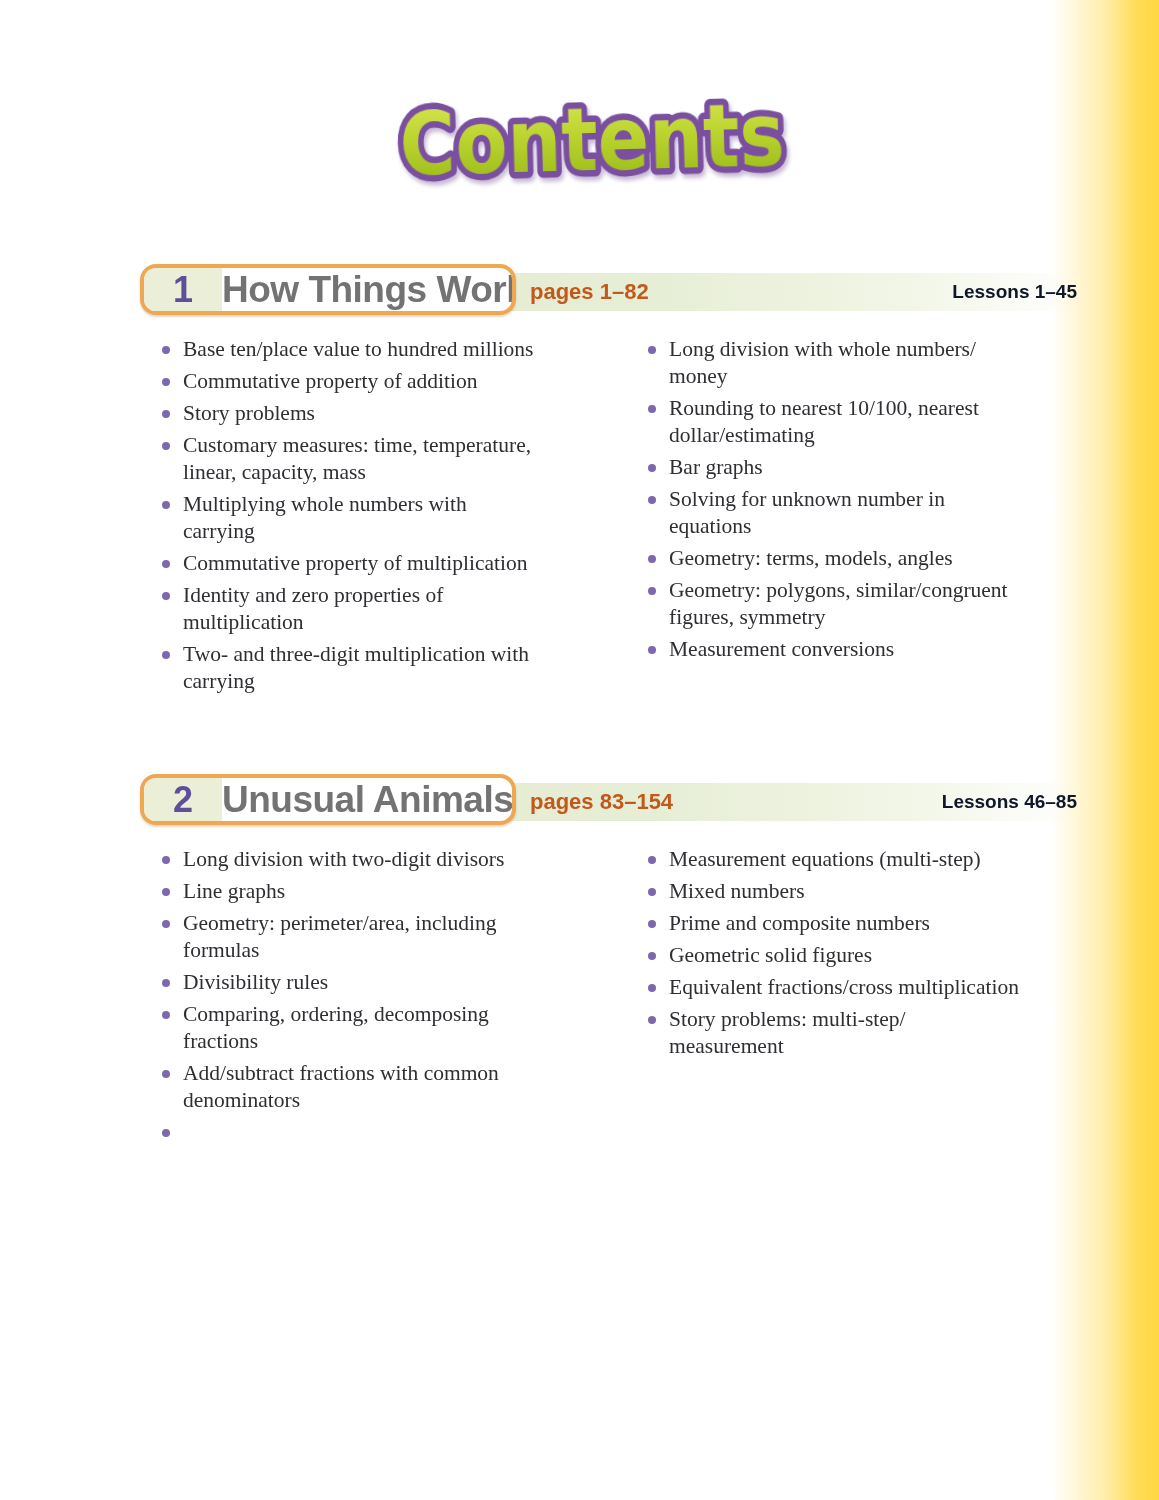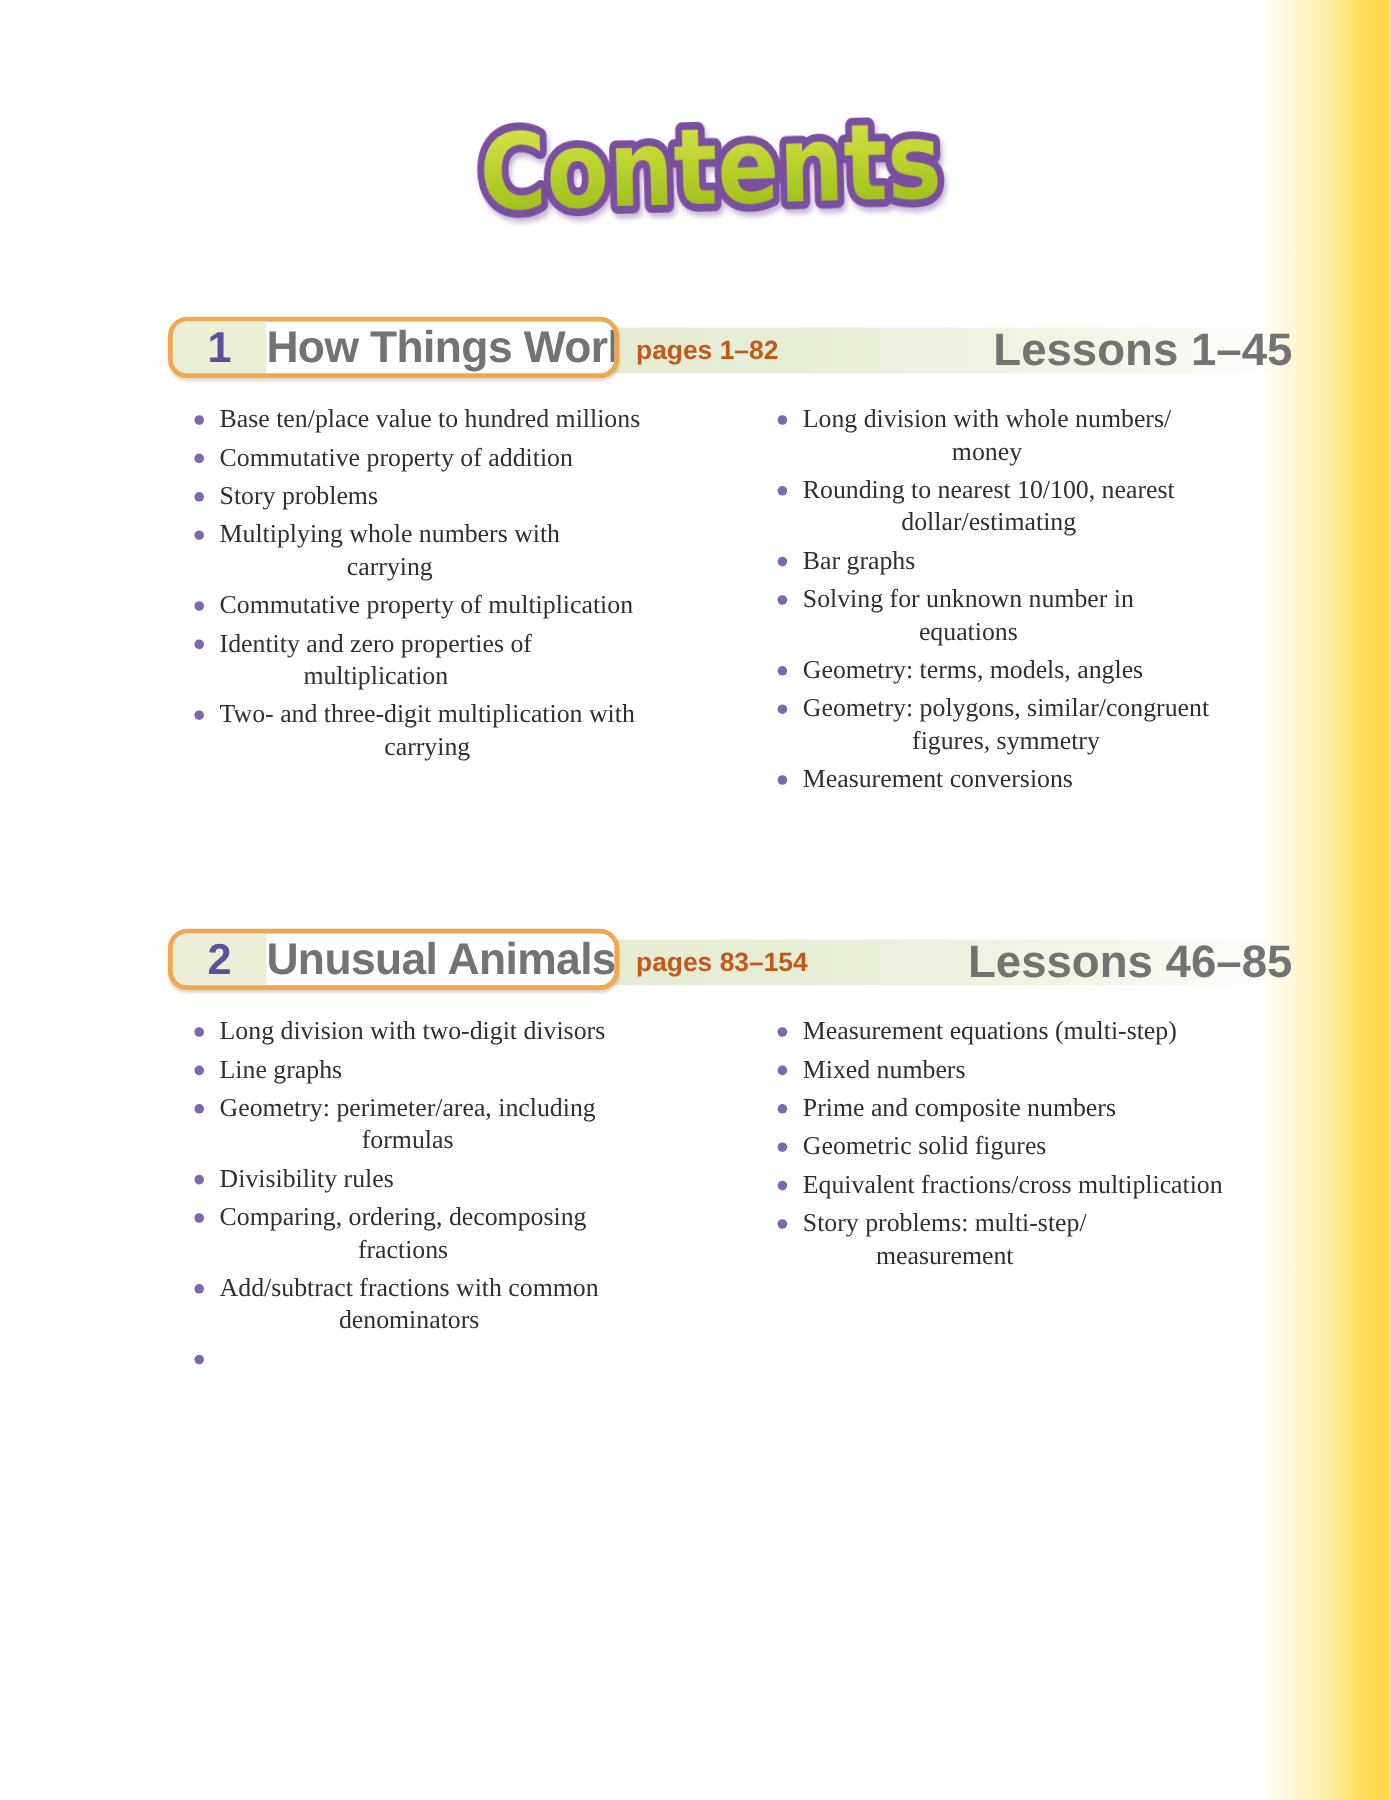--- a/index.html
+++ b/index.html
@@ -48,27 +48,27 @@
     flex: 1; display: flex; align-items: center; justify-content: center;
     font-size: 37px; font-weight: bold; color: #737373; letter-spacing: -0.5px;
     white-space: nowrap;
   }
   .pages {
     position: absolute; left: 530px; top: 9px; height: 38px; line-height: 38px;
     font-size: 22px; font-weight: bold; color: #C2591B; z-index: 1;
   }
   .lessons {
     position: absolute; right: 82px; top: 6px; height: 44px; line-height: 44px;
-    font-size: 38px; font-weight: bold; color: #737373; z-index: 1;
+    font-size: 19px; font-weight: bold; color: #0f172a; z-index: 1;
   }
 
   
   .cols {
     position: absolute; left: 162px; width: 925px;
-    display: grid; grid-template-columns: 486px 1fr; text-align: center;
+    display: grid; grid-template-columns: 486px 1fr;
   }
   ul.toc { list-style: none; margin: 0; padding: 0; }
   li.toc-item { display: flex; margin: 0 0 5px 0; }
   .bullet {
     width: 8px; height: 8px; border-radius: 50%; background: #7D68AD;
     flex: none; margin: 10px 13px 0 0;
   }
   .item-text {
     font-family: "Liberation Serif", serif;
     font-size: 21.5px; line-height: 27px; color: #2E2E33;
@@ -121,20 +121,25 @@
         <li class="toc-item">
           <span class="bullet"></span>
           <span class="item-text">Commutative property of addition</span>
         </li>
 
         <li class="toc-item">
           <span class="bullet"></span>
           <span class="item-text">Story problems</span>
         </li>
 
+        <li class="toc-item">
+          <span class="bullet"></span>
+          <span class="item-text">Customary measures: time, temperature,
+linear, capacity, mass</span>
+        </li>
 
         <li class="toc-item">
           <span class="bullet"></span>
           <span class="item-text">Multiplying whole numbers with
 carrying</span>
         </li>
 
         <li class="toc-item">
           <span class="bullet"></span>
           <span class="item-text">Commutative property of multiplication</span>

